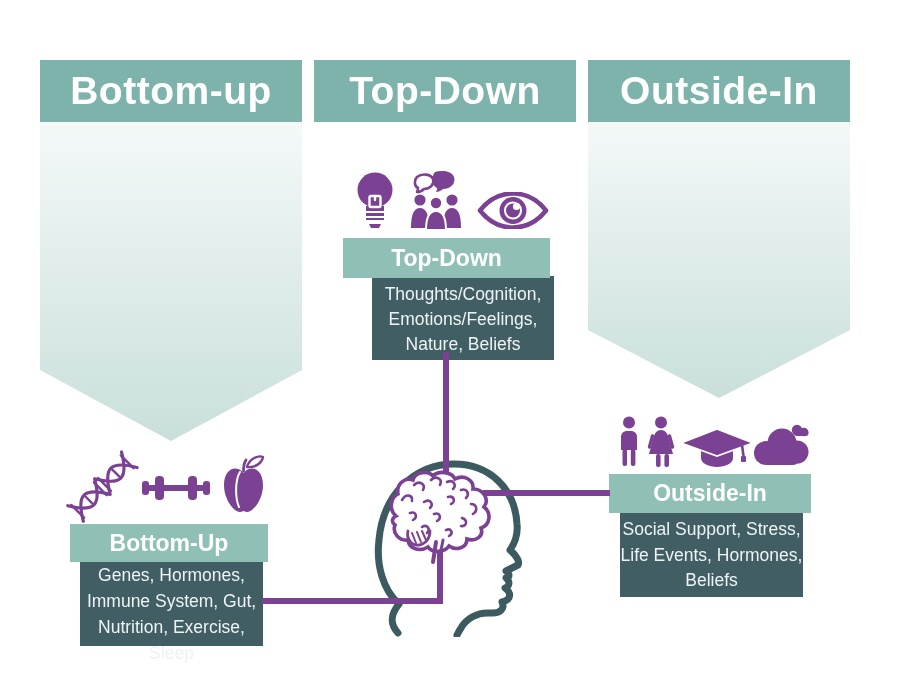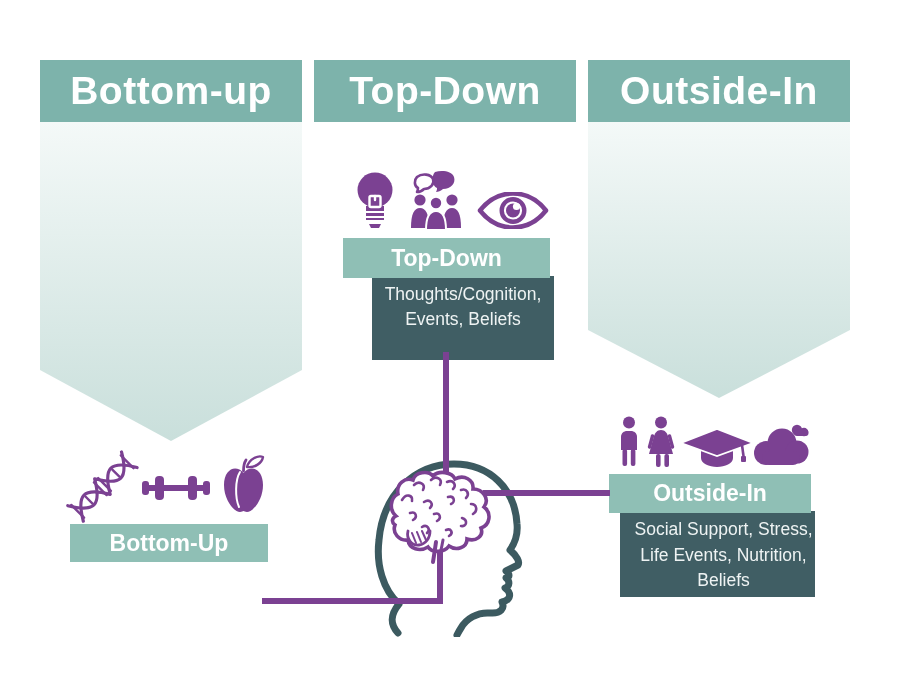--- a/index.html
+++ b/index.html
@@ -101,21 +101,22 @@
 
   <svg class="icon" style="left:477px;top:192px;" width="72" height="37" viewBox="0 0 72 37">
     <path d="M3,18.5 C14,4.5 26,1.5 36,1.5 C46,1.5 58,4.5 69,18.5 C58,32.5 46,35.5 36,35.5 C26,35.5 14,32.5 3,18.5 Z" class="p-stroke" stroke-width="4.6"></path>
     <circle cx="36" cy="18.5" r="11.3" class="p-stroke" stroke-width="4.4"></circle>
     <circle cx="36" cy="18.5" r="7" class="p-fill"></circle>
     <circle cx="39.5" cy="14.5" r="3.6" class="w-fill"></circle>
   </svg>
 
   <div class="dark-box" style="left:355px;top:276px;width:182px;height:78px;padding-top:6px;line-height:25px;margin-left:17px;">
     <span class="ln">Thoughts/Cognition,</span>
-    <span class="ln">Events, Beliefs</span>
+    <span class="ln">Emotions/Feelings,</span>
+    <span class="ln">Nature, Beliefs</span>
   </div>
   <div class="label-box" style="left:343px;top:238px;width:207px;height:40px;">
     <span>Top-Down</span>
   </div>
 
   <div class="dna-wrap" style="left:86px;top:446px;width:30px;height:84px;">
     <svg width="30" height="84" viewBox="0 0 30 84">
       <path d="M4,2 C28,16 28,26 4,40 C28,54 28,64 4,78" class="p-stroke" stroke-width="3.2"></path>
       <path d="M26,2 C2,16 2,26 26,40 C2,54 2,64 26,78" class="p-stroke" stroke-width="3.2"></path>
       <line x1="6" y1="5" x2="24" y2="5" class="p-stroke" stroke-width="2.4"></line>
@@ -135,20 +136,25 @@
     <rect x="61" y="5" width="7" height="14" rx="3" class="p-fill"></rect>
   </svg>
 
   <svg class="icon" style="left:221px;top:455px;" width="45" height="60" viewBox="0 0 45 60">
     <path d="M22.5,18 C15,9 3,14 3,30 C3,45 13,57 19,57 C21,57 21.5,56 22.5,56 C23.5,56 24,57 26,57 C32,57 42,45 42,30 C42,14 30,9 22.5,18 Z" class="p-fill"></path>
     <path d="M19,17 C14,25 14,43 18,52" class="w-stroke" stroke-width="2"></path>
     <path d="M22.5,16 C22.5,11 23,8 25,5" class="p-stroke" stroke-width="2.8"></path>
     <path d="M26,12 C28,4 37,0 42,2 C41,8 34,13 26,12 Z" class="p-stroke" stroke-width="2.4"></path>
   </svg>
 
+  <div class="dark-box" style="left:80px;top:556px;width:183px;height:84px;padding-top:6px;line-height:26px;">
+    <span class="ln">Genes, Hormones,</span>
+    <span class="ln">Immune System, Gut,</span>
+    <span class="ln">Nutrition, Exercise, Sleep</span>
+  </div>
   <div class="label-box" style="left:70px;top:524px;width:198px;height:38px;">
     <span>Bottom-Up</span>
   </div>
 
   <svg class="icon" style="left:616px;top:416px;" width="60" height="52" viewBox="0 0 60 52">
     <circle cx="13" cy="6.5" r="6" class="p-fill"></circle>
     <path d="M5,34 L5,21 C5,17 8,15 11,15 L15,15 C18,15 21,17 21,21 L21,34 Z" class="p-fill"></path>
     <rect x="6.5" y="33" width="4.6" height="17" rx="2" class="p-fill"></rect>
     <rect x="14.8" y="33" width="4.6" height="17" rx="2" class="p-fill"></rect>
     <circle cx="45" cy="6.5" r="6" class="p-fill"></circle>
@@ -169,23 +175,23 @@
   <svg class="icon" style="left:752px;top:421px;" width="58" height="46" viewBox="0 0 58 46">
     <circle cx="45" cy="9" r="5.2" class="p-fill"></circle>
     <circle cx="52" cy="11" r="4.2" class="p-fill"></circle>
     <rect x="42" y="8.5" width="14.5" height="6.5" rx="3" class="p-fill"></rect>
     <circle cx="14" cy="32" r="12" class="p-fill"></circle>
     <circle cx="30" cy="22" r="14.5" class="p-fill"></circle>
     <circle cx="45" cy="31" r="11.5" class="p-fill"></circle>
     <rect x="10" y="30" width="38" height="14" rx="7" class="p-fill"></rect>
   </svg>
 
-  <div class="dark-box" style="left:620px;top:511px;width:183px;height:80px;padding-top:6px;line-height:25.5px;padding-left:12px;">
+  <div class="dark-box" style="left:620px;top:511px;width:183px;height:80px;padding-top:6px;line-height:25.5px;">
     <span class="ln">Social Support, Stress,</span>
-    <span class="ln">Life Events, Nutrition,</span>
+    <span class="ln">Life Events, Hormones,</span>
     <span class="ln">Beliefs</span>
   </div>
   <div class="label-box" style="left:609px;top:474px;width:202px;height:39px;">
     <span>Outside-In</span>
   </div>
 
   <svg class="head-svg" style="left:368px;top:447px;" width="160" height="190" viewBox="0 0 160 190">
     <path d="M30,186 C22,177 22,168 31,157 C15,143 8,118 11,93 C15,46 48,17 86,17 C122,17 147,42 149,77 C150,87 147,96 142,103 C149,109 152,115 150,118 L138,124 C142,127 142,130 138,131 C142,134 142,139 137,141 C144,146 143,153 134,155 C137,161 133,167 122,166 C109,165 98,172 93,181 C91,184 90,186 89,188" class="head-stroke" stroke-width="7"></path>
   </svg>
 

